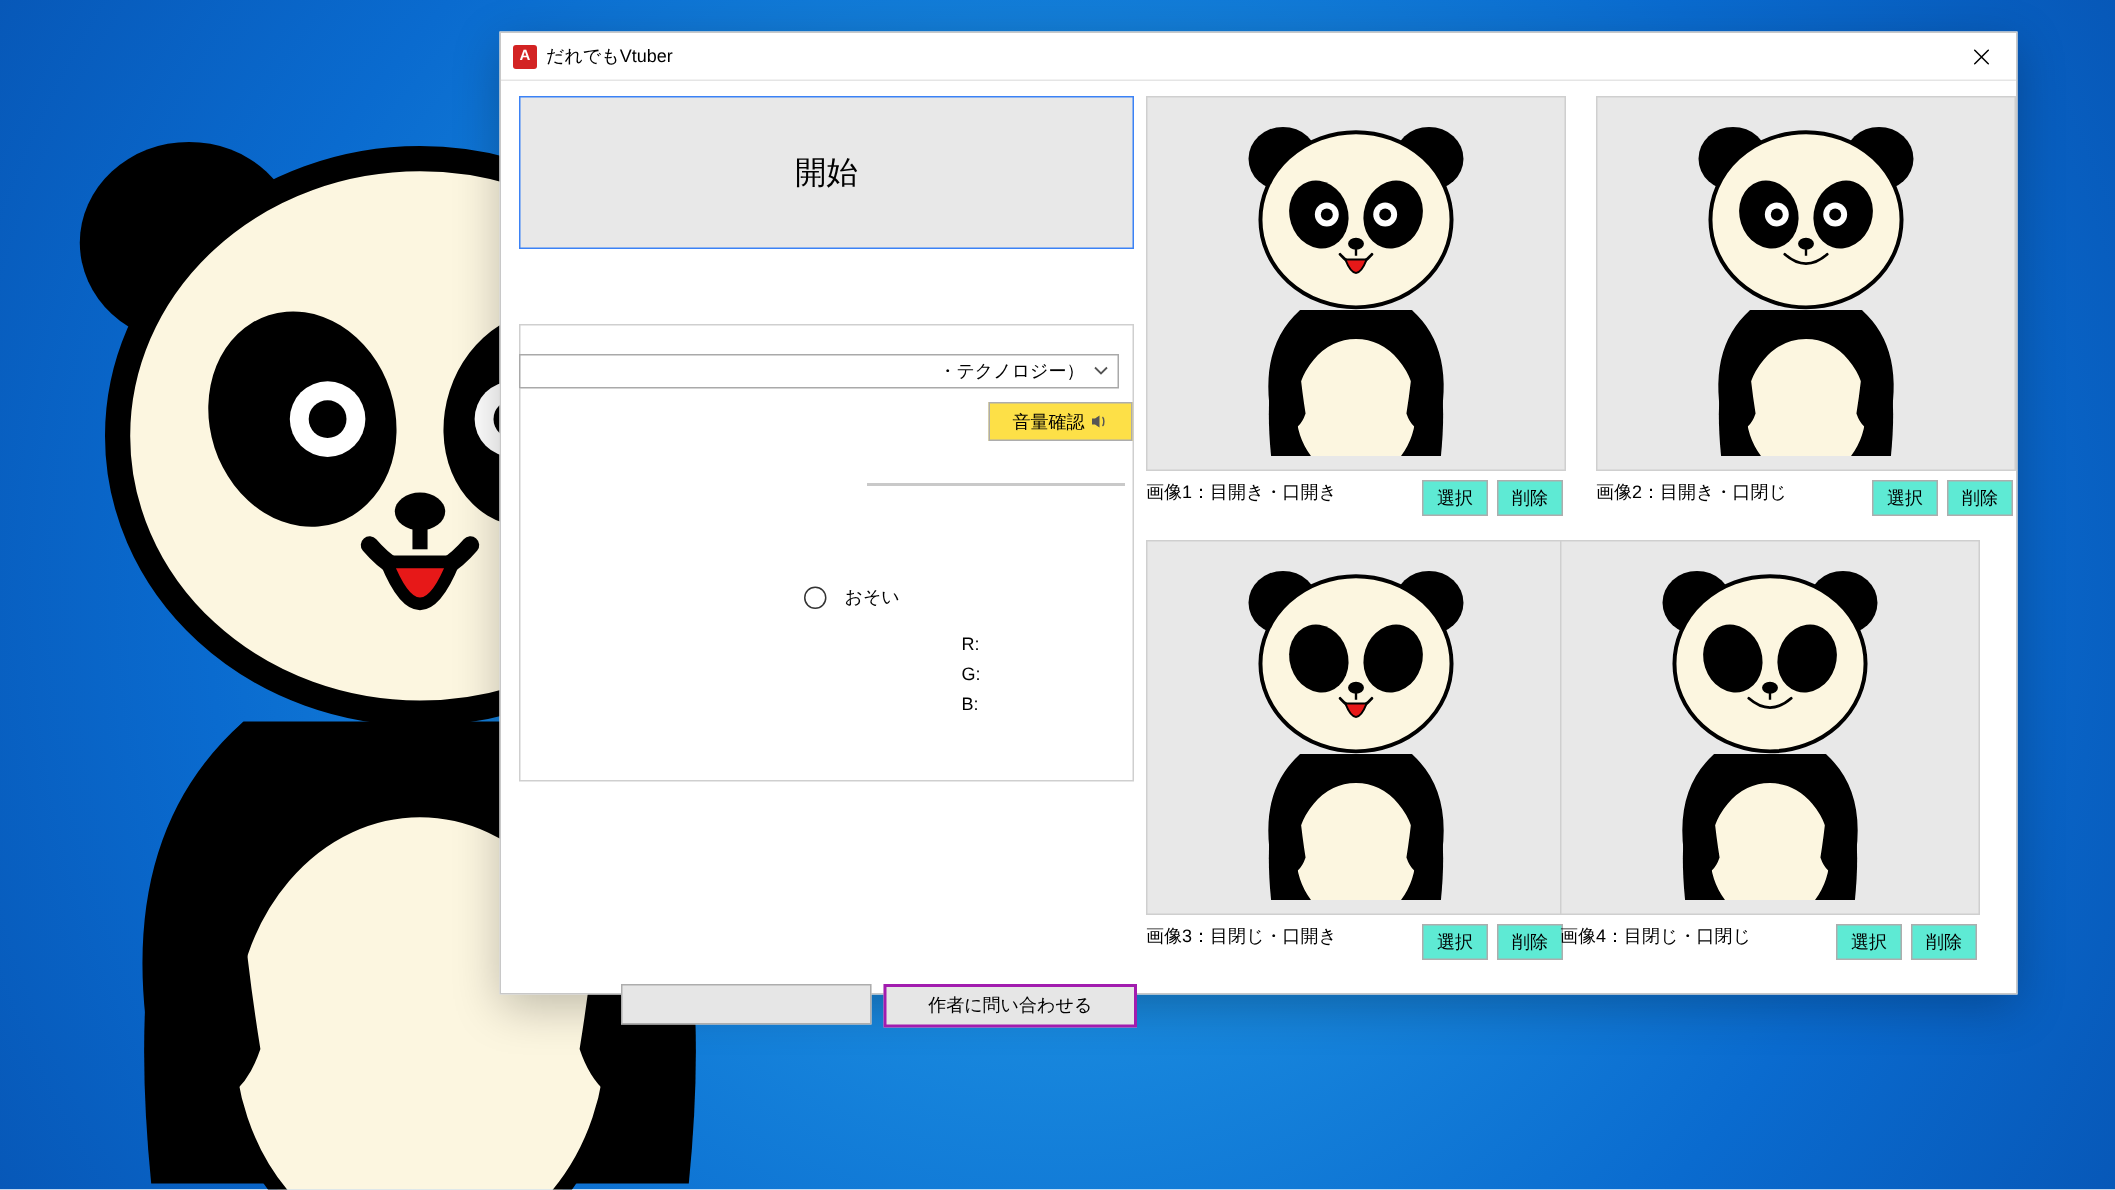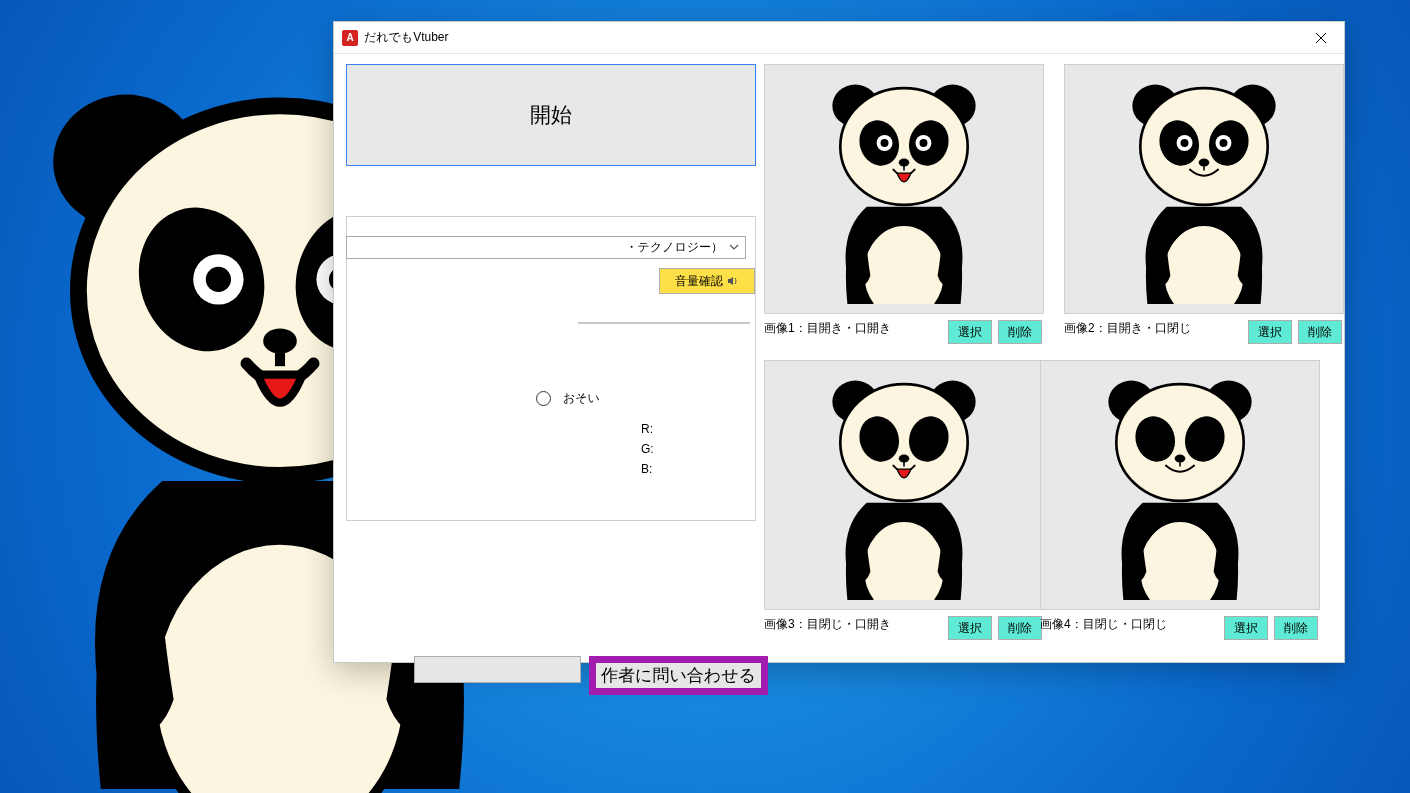--- a/index.html
+++ b/index.html
@@ -18,21 +18,21 @@
   .left-pane{position:absolute;left:12px;top:10px;width:408px}
   .start-btn{width:408px;height:100px;border:1px solid #3b82f6;background:#e8e8e8;font-size:21px;display:flex;align-items:center;justify-content:center;cursor:default}
   .combo{position:absolute;left:12px;top:182px;width:400px;height:23px;border:1px solid #a9a9a9;background:#fff;padding:0 22px 0 6px;box-sizing:border-box;display:flex;align-items:center;font-size:12px}
   .combo .chev{position:absolute;right:4px;top:3px;width:14px;height:14px}
   .vol-btn{position:absolute;left:325px;top:214px;width:94px;height:24px;border:1px solid #adadad;background:#fde047;display:flex;align-items:center;justify-content:center;font-size:12px;gap:4px}
   .slider-track{position:absolute;left:244px;top:268px;width:172px;height:2px;background:#c9c9c9}
   .radio-row{position:absolute;left:202px;top:336px;display:flex;align-items:center;gap:12px;font-size:12px}
   .radio{width:13px;height:13px;border:1px solid #333;border-radius:50%;background:#fff;display:inline-block}
   .rgb{position:absolute;left:307px;top:365px;font-size:12px;line-height:20px}
   .panel-border{position:absolute;left:12px;top:162px;width:408px;height:303px;border:1px solid #cfcfcf;pointer-events:none}
-  .contact-btn{position:absolute;left:255px;top:602px;width:165px;height:25px;border:7px solid #a21caf;background:#e6e6e6;display:flex;align-items:center;justify-content:center;font-size:17px}
+  .contact-btn{position:absolute;left:255px;top:602px;width:165px;height:25px;border:2px solid #a21caf;background:#e6e6e6;display:flex;align-items:center;justify-content:center;font-size:12px}
   .hidden-btn{position:absolute;left:80px;top:602px;width:165px;height:25px;border:1px solid #adadad;background:#e6e6e6}
   
   .panels{position:absolute;left:430px;top:10px}
   .panel{position:absolute;width:278px}
   .panel .img-box{width:278px;height:248px;border:1px solid #cfcfcf;background:#e8e8e8;display:flex;align-items:center;justify-content:center}
   .panel .row{display:flex;margin-top:6px;gap:6px}
   .panel .lbl{flex:1;font-size:12px}
   .small-btn{width:42px;height:22px;border:1px solid #adadad;background:#5eead4;display:flex;align-items:center;justify-content:center;font-size:12px}
   .panel-1{left:0;top:0}
   .panel-2{left:300px;top:0}

